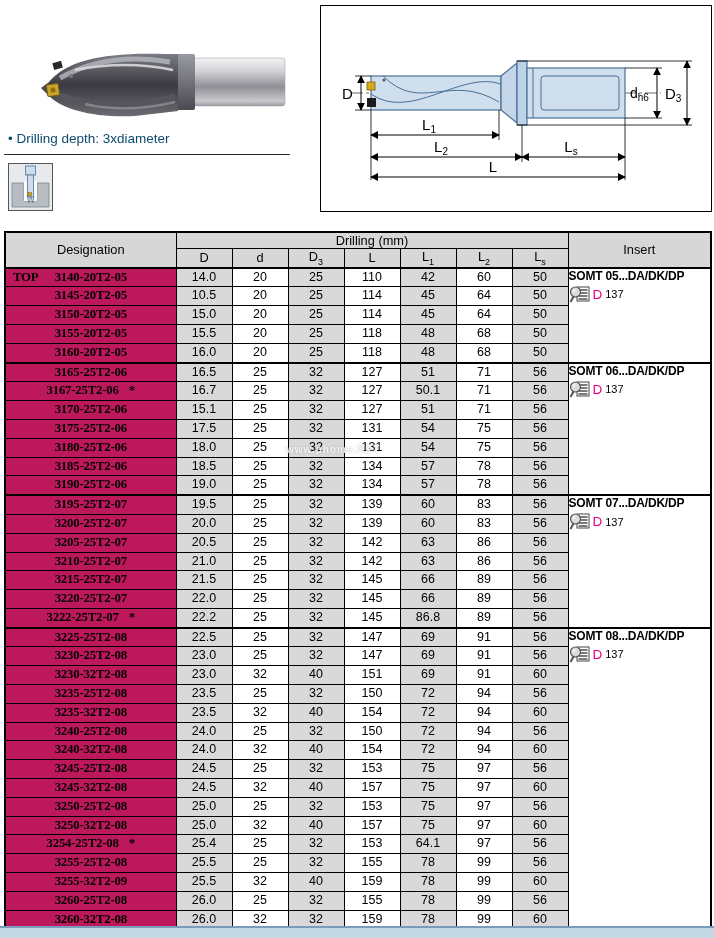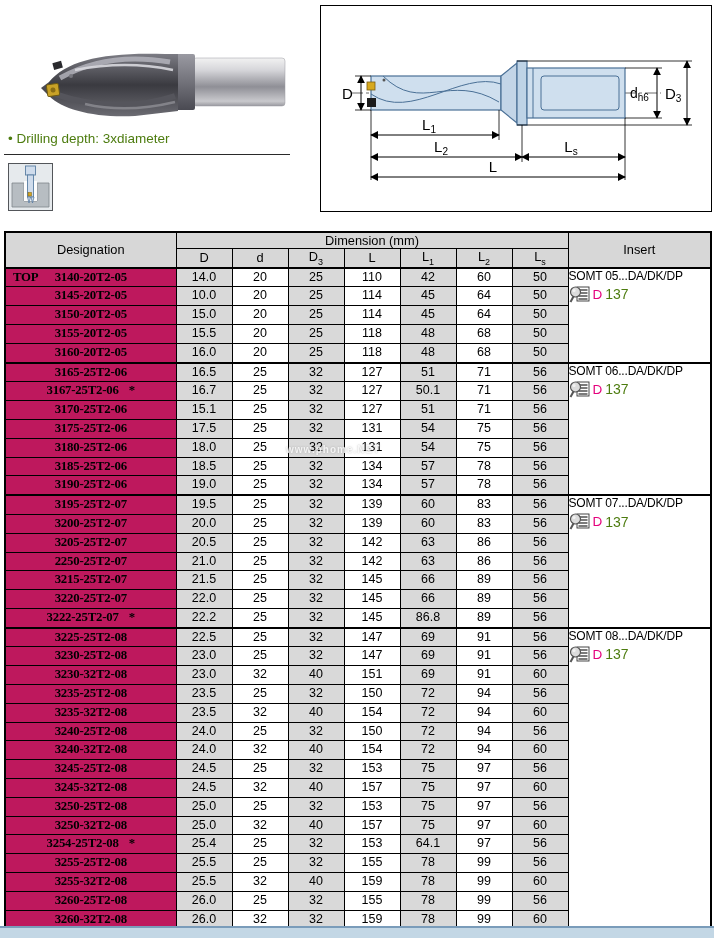--- a/index.html
+++ b/index.html
@@ -3,21 +3,21 @@
 <meta charset="utf-8">
 <style>
   html,body{margin:0;padding:0;background:#fff;}
   .page{position:relative;width:714px;height:938px;background:#fff;overflow:hidden;
         font-family:"Liberation Sans","DejaVu Sans",sans-serif;color:#000;}
 
   
   .photo{position:absolute;left:15px;top:18px;}
 
   
-  .bullet{position:absolute;left:8px;top:131px;font-size:13.5px;color:#4d7c0f;}
+  .bullet{position:absolute;left:8px;top:131px;font-size:13.5px;color:#0c4a6e;}
 
   .rule{position:absolute;left:4px;top:154px;width:286px;height:1px;background:#2a2a2a;}
 
   
   .appicon{position:absolute;left:8px;top:163px;}
 
   
   .diagram-box{position:absolute;left:320px;top:5px;width:390px;height:205px;border:1px solid #000;background:#fff;}
   .diagram-box svg text{font-family:"Liberation Sans","DejaVu Sans",sans-serif;}
 
@@ -31,24 +31,24 @@
   sub{font-size:9px;}
   td.des{position:relative;text-align:center;padding-left:38px;font-weight:bold;font-size:12.8px;
          letter-spacing:-0.2px;height:17.8px;line-height:17.8px;background:#be185d;font-family:Liberation Serif, serif;}
   .toptag{position:absolute;left:7px;top:0;font-weight:bold;}
   .star{margin-left:10px;font-weight:bold;}
   td.num{text-align:center;font-size:12.5px;height:17.8px;line-height:17.8px;background:#fff;}
   td.shade{background:#d9d9d9;}
   tr.group-start td{border-top:2px solid #000;}
   tbody tr:last-child td{border-bottom:4px solid #22c55e;}
   td.insert-cell{vertical-align:top;text-align:left;background:#fff;padding:2px 0 0 6px;}
-  .ins-label{font-size:12px;letter-spacing:-0.2px;}
+  .ins-label{font-size:12px;letter-spacing:-0.2px;font-weight:bold;}
   .ins-ref{display:flex;align-items:center;gap:3px;margin-top:3px;}
   .ref-d{color:#e5007d;font-size:13.5px;}
-  .ref-n{color:#4d7c0f;font-size:14px;}
+  .ref-n{color:#000000;font-size:11px;}
 
   
   .watermark{position:absolute;left:286px;top:444px;z-index:6;font-size:10px;font-weight:bold;
              color:rgba(255,255,255,0.82);text-shadow:0 0 2px rgba(130,130,130,0.55);letter-spacing:1px;}
 
   
   .band{position:absolute;left:0;top:926px;width:714px;height:12px;background:#c3d7e5;
         border-top:2px solid #7a9cba;}
 </style>
 </head>
@@ -178,21 +178,21 @@
         <col style="width:56px">
         <col style="width:56px">
       <col style="width:56px">
         <col style="width:56px">
         <col style="width:56px">
       <col style="width:143px">
     </colgroup>
     <thead>
       <tr class="h-main">
         <th rowspan="2">Designation</th>
-        <th colspan="7">Dimension (mm)</th>
+        <th colspan="7">Drilling (mm)</th>
         <th rowspan="2">Insert</th>
       </tr>
       <tr class="h-sub" id="subheader-row">
           <th>D</th>
           <th>d</th>
           <th>D<sub>3</sub></th>
           <th>L</th>
           <th>L<sub>1</sub></th>
           <th>L<sub>2</sub></th>
           <th>L<sub>s</sub></th>
@@ -221,21 +221,21 @@
       <circle cx="6.5" cy="6" r="5" fill="#dcdcdc" stroke="#555" stroke-width="1.2"></circle>
       <circle cx="5" cy="4.5" r="1.6" fill="#f2f2f2" stroke="none"></circle>
     </svg>
               <span class="ref-d">D</span>
               <span class="ref-n">137</span>
             </div>
           </td>
         </tr>
         <tr>
           <td class="des"><span>3145-20T2-05</span></td>
-          <td class="num shade">10.0</td>
+          <td class="num shade">10.5</td>
           <td class="num">20</td>
           <td class="num shade">25</td>
           <td class="num">114</td>
           <td class="num shade">45</td>
           <td class="num">64</td>
           <td class="num shade">50</td>
         </tr>
         <tr>
           <td class="des"><span>3150-20T2-05</span></td>
           <td class="num shade">15.0</td>
@@ -394,21 +394,21 @@
           <td class="des"><span>3205-25T2-07</span></td>
           <td class="num shade">20.5</td>
           <td class="num">25</td>
           <td class="num shade">32</td>
           <td class="num">142</td>
           <td class="num shade">63</td>
           <td class="num">86</td>
           <td class="num shade">56</td>
         </tr>
         <tr>
-          <td class="des"><span>2250-25T2-07</span></td>
+          <td class="des"><span>3210-25T2-07</span></td>
           <td class="num shade">21.0</td>
           <td class="num">25</td>
           <td class="num shade">32</td>
           <td class="num">142</td>
           <td class="num shade">63</td>
           <td class="num">86</td>
           <td class="num shade">56</td>
         </tr>
         <tr>
           <td class="des"><span>3215-25T2-07</span></td>
@@ -581,21 +581,21 @@
           <td class="des"><span>3255-25T2-08</span></td>
           <td class="num shade">25.5</td>
           <td class="num">25</td>
           <td class="num shade">32</td>
           <td class="num">155</td>
           <td class="num shade">78</td>
           <td class="num">99</td>
           <td class="num shade">56</td>
         </tr>
         <tr>
-          <td class="des"><span>3255-32T2-08</span></td>
+          <td class="des"><span>3255-32T2-09</span></td>
           <td class="num shade">25.5</td>
           <td class="num">32</td>
           <td class="num shade">40</td>
           <td class="num">159</td>
           <td class="num shade">78</td>
           <td class="num">99</td>
           <td class="num shade">60</td>
         </tr>
         <tr>
           <td class="des"><span>3260-25T2-08</span></td>

